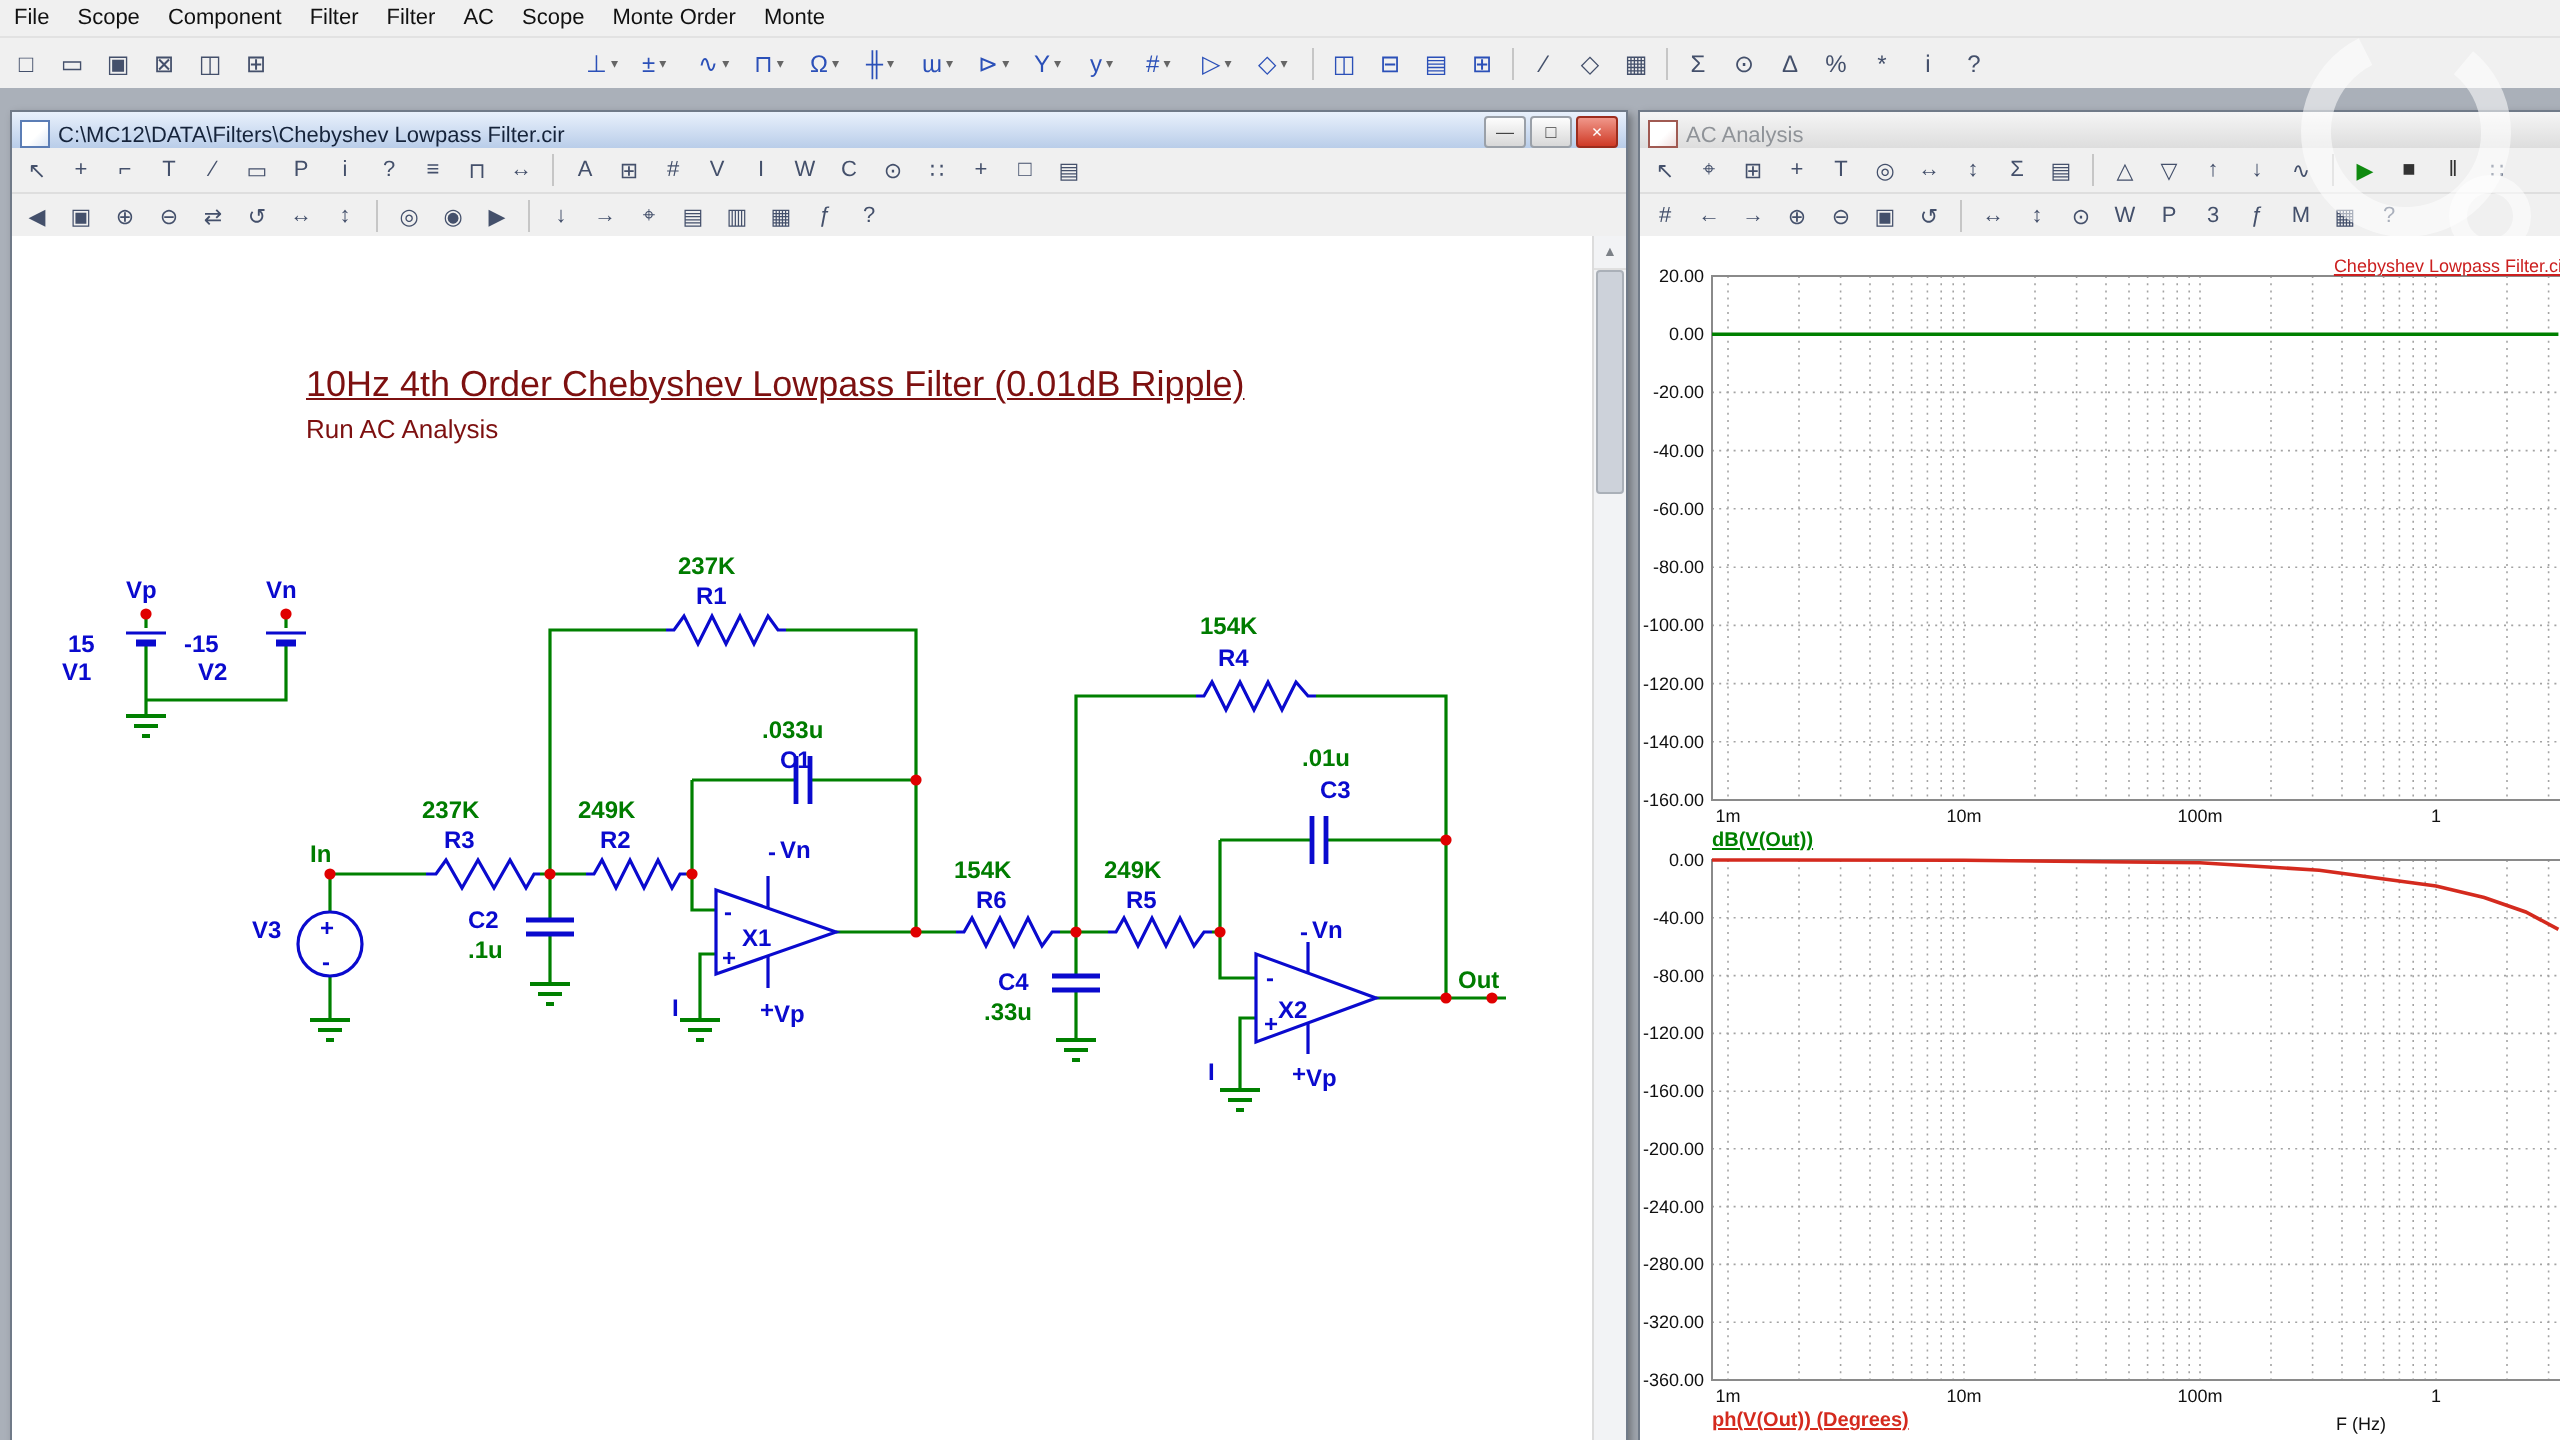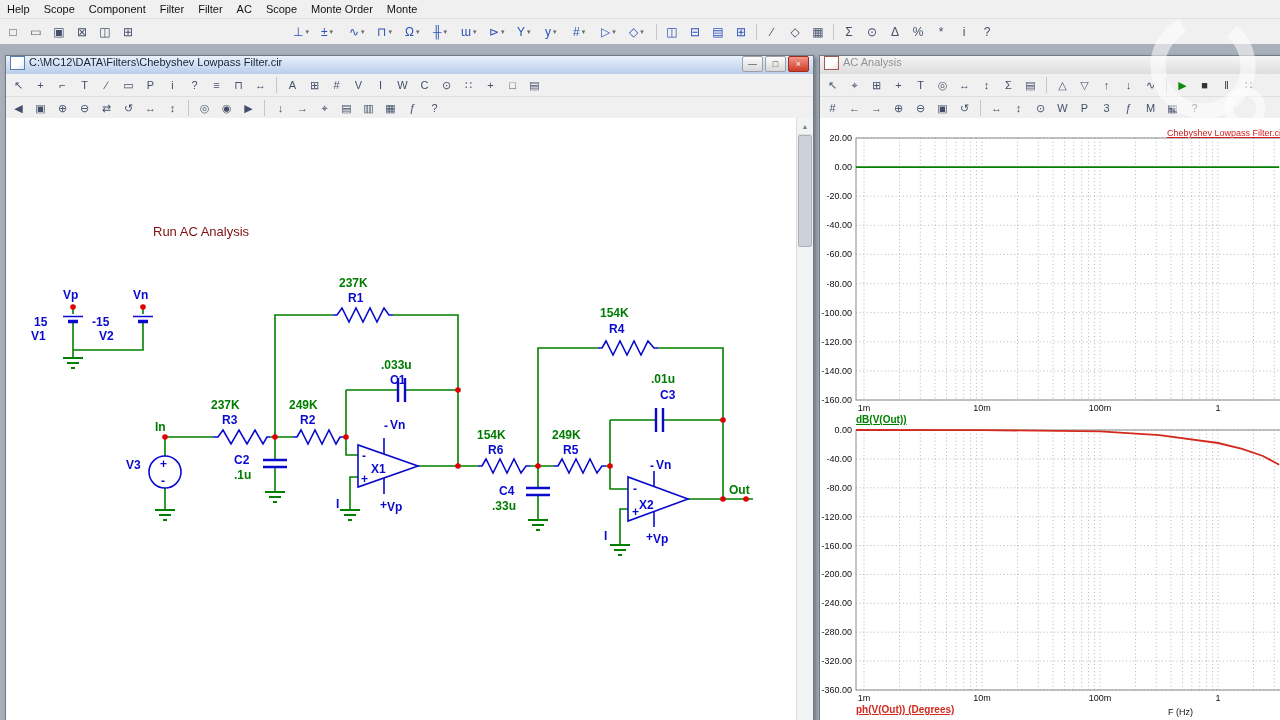--- a/index.html
+++ b/index.html
@@ -13,36 +13,36 @@
   .tbtn{width:20px;height:20px;display:inline-flex;align-items:center;justify-content:center;
         font-size:12px;color:#44506b;border:1px solid transparent;border-radius:2px;cursor:default;position:relative}
   .tbtn.blue{color:#2b50b8}
   .tbtn.dd{width:27px;justify-content:flex-start;padding-left:3px;box-sizing:border-box}
   .tbtn .caret{font-size:7px;color:#666;font-style:normal;margin-left:2px}
   .sep{width:1px;height:16px;background:#c6c6c6;margin:0 4px;display:inline-block}
   .gap150{width:150px}
   
   #mdi{position:absolute;top:44px;left:0;right:0;bottom:0;background:#aab0b9}
   .win{position:absolute;background:#f0f0f0;border:1px solid #707a88;box-shadow:2px 2px 4px rgba(0,0,0,.35)}
-  .titlebar{height:18px;display:flex;align-items:flex-start;padding:0 4px;gap:4px;font-size:11px;white-space:nowrap;overflow:hidden}
+  .titlebar{height:18px;display:flex;align-items:flex-end;padding:0 4px;gap:4px;font-size:11px;white-space:nowrap;overflow:hidden}
   .titlebar.active{background:linear-gradient(#e9f1fc,#b9cde9);color:#15233a}
   .titlebar.inactive{background:linear-gradient(#f5f5f5,#dddddd);color:#8f9398}
   .wicon{width:13px;height:12px;flex:0 0 auto;background:linear-gradient(135deg,#ffffff 55%,#dbe6f5);border:1px solid #5b7db5}
   .wicon.gray{border-color:#a05a52;background:linear-gradient(135deg,#fff 55%,#efdede)}
   .wbtns{margin-left:auto;display:flex;gap:2px}
   .wbtn{width:19px;height:14px;display:inline-flex;align-items:center;justify-content:center;font-size:9px;color:#444;
         background:linear-gradient(#fdfdfd,#d8d8d8);border:1px solid #9aa0a8;border-radius:2px}
   .wbtn.close{background:linear-gradient(#f0978a,#cf3a26);border-color:#9c2c1d;color:#fff}
   .wtb{height:22px;background:#f0f0f0;border-bottom:1px solid #dedede;padding:0 2px}
   .wtb .tbtn{width:19px;height:19px;font-size:11px}
   
   .canvas{position:absolute;top:62px;left:0;right:0;bottom:0;background:#fff;overflow:hidden}
   #schem{position:absolute;top:0;left:0}
   .heading{position:absolute;left:147px;top:64px;font-size:18px;color:#7d1010;text-decoration:underline;white-space:nowrap}
-  .subheading{position:absolute;left:147px;top:106px;font-size:13px;color:#7d1010;white-space:nowrap}
+  .subheading{position:absolute;left:147px;top:89px;font-size:13px;color:#7d1010;white-space:nowrap}
   .sl{font-family:"Liberation Sans",sans-serif;font-size:12px;font-weight:700}
   .sl.b{fill:#0a0ace}.sl.g{fill:#007c00}
   .wire{stroke:#008000;stroke-width:1.6;fill:none}
   .gnd{stroke:#008000;stroke-width:2;fill:none}
   .sym{stroke:#0a0ace;stroke-width:1.6;fill:none}
   .symfill{stroke:#0a0ace;stroke-width:1.6;fill:#ffffff}
   .plate{stroke:#0a0ace;stroke-width:2.4;fill:none}
   .thick{stroke:#0a0ace;stroke-width:3.4;fill:none}
   .vscroll{position:absolute;top:0;right:0;bottom:0;width:16px;background:#f2f3f5;border-left:1px solid #dcdcdc}
   .sbarrow{height:16px;display:flex;align-items:center;justify-content:center;font-size:7px;color:#7c8187;background:#f2f3f5;border-bottom:1px solid #e0e0e0}
@@ -55,21 +55,21 @@
   .trace{fill:none;stroke-width:1.8}
   .tick{font-family:"Liberation Sans",sans-serif;font-size:9px;fill:#101010}
   .tracelab{font-family:"Liberation Sans",sans-serif;font-size:10px;font-weight:700;text-decoration:underline}
   
   #watermark{position:absolute;left:1095px;top:0;width:185px;height:165px;pointer-events:none;z-index:60}
 </style>
 </head>
 <body>
 
 <div id="menubar">
-    <span class="mitem">Help</span>
+    <span class="mitem">File</span>
     <span class="mitem">Scope</span>
     <span class="mitem">Component</span>
     <span class="mitem">Filter</span>
     <span class="mitem">Filter</span>
     <span class="mitem">AC</span>
     <span class="mitem">Scope</span>
     <span class="mitem">Monte Order</span>
     <span class="mitem">Monte</span>
   </div>
 
@@ -180,20 +180,21 @@
         <span class="tbtn">→</span>
         <span class="tbtn">⌖</span>
         <span class="tbtn">▤</span>
         <span class="tbtn">▥</span>
         <span class="tbtn">▦</span>
         <span class="tbtn">ƒ</span>
         <span class="tbtn">?</span>
       </div>
 
     <div class="canvas">
+      <div class="heading">10Hz 4th Order Chebyshev Lowpass Filter (0.01dB Ripple)</div>
       <div class="subheading">Run AC Analysis</div>
 
       <svg id="schem" width="789" height="603" viewBox="0 0 789 603">
 
         <g>
           <path class="wire" d="M67 189V196M67 205V240M137 189V196M137 205V232H67M159 319V338M159 370V392M159 319H207M264 319H287M269 319V342M269 349V374M269 319V197H327M387 197H452V348M337 319H340M340 272V337H352M340 272H392M399 272H452M352 359H344V392M412 348H472M524 348H548M532 348V370M532 377V402M532 348V230H592M652 230H717V381M600 348H604M604 302V371H622M604 302H650M657 302H717M622 391H614V427M682 381H747"></path>
           <path class="gnd" d="M57 240H77M61 245H73M65 250H69M149 392H169M153 397H165M157 402H161M259 374H279M263 379H275M267 384H271M334 392H354M338 397H350M342 402H346M522 402H542M526 407H538M530 412H534M604 427H624M608 432H620M612 437H616"></path>
         </g>
 
         <g>

